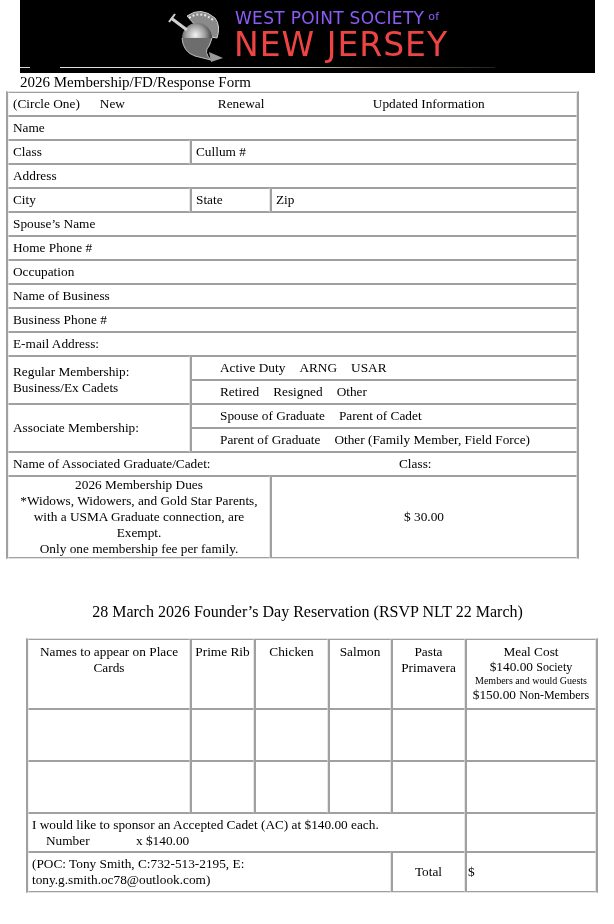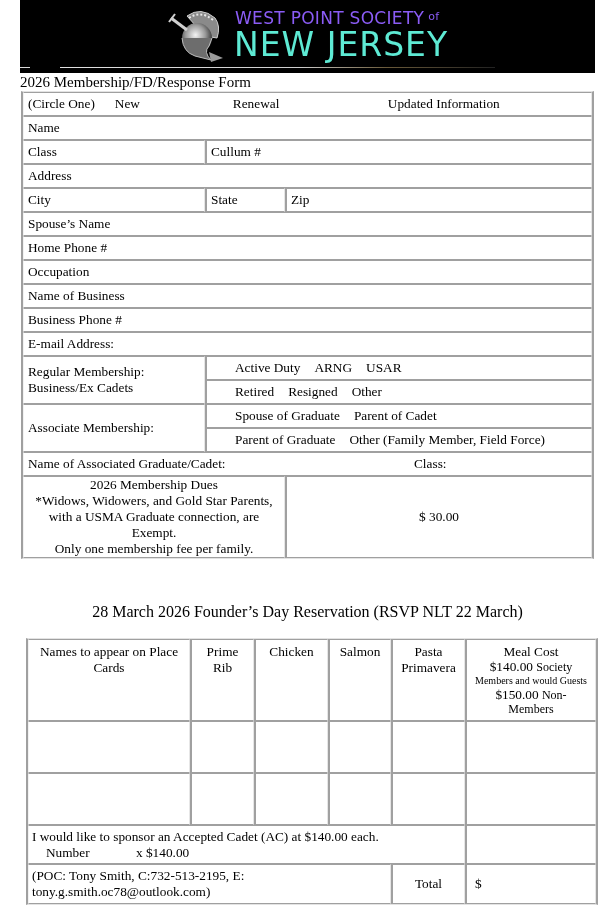--- a/index.html
+++ b/index.html
@@ -24,51 +24,51 @@
   }
   .logo-top {
     position: absolute; left: 215px; top: 8px;
     font-family: "DejaVu Sans", sans-serif; font-size: 17px; letter-spacing: 0.3px;
     color: #8b5cf6; white-space: nowrap;
   }
   .logo-top .of { font-size: 11px; vertical-align: 4px; margin-left: 4px; }
   .logo-bottom {
     position: absolute; left: 214px; top: 27px;
     font-family: "DejaVu Sans", sans-serif; font-size: 33px; letter-spacing: 1px;
-    color: #5eead4; white-space: nowrap; line-height: 36px;
+    color: #ef4444; white-space: nowrap; line-height: 36px;
   }
   .form-title {
     position: absolute; left: 20px; top: 73px; width: 575px; 
     font-size: 15px; line-height: 18px;
   }
   
   table { border-collapse: separate; border-spacing: 0; }
   .bevel {
     position: absolute;
     border-top: 1px solid #e3e3e3; border-left: 2px solid #a0a0a0;
     border-right: 2px solid #a0a0a0; border-bottom: 1px solid #e3e3e3;
   }
   .bevel td {
     border-top: 1px solid #a0a0a0; border-right: 1px solid #e6e6e6;
     border-bottom: 1px solid #a0a0a0; border-left: 2px solid #a0a0a0;
     font-size: 13.3px; padding: 0 4px; vertical-align: middle; white-space: nowrap;
   }
   .bevel td.first { border-left: 1px solid #f2f2f2; }
-  #membership { left: 21px; top: 91px; width: 573px; }
+  #membership { left: 6px; top: 91px; width: 573px; }
   #membership tr.std td { height: 22px; }
   #membership td.sub { padding-left: 28px; }
   .opt { margin-right: 14px; }
   .dues-text { text-align: center; white-space: normal; line-height: 16px; padding: 4px 2px; }
   .dues-amt { text-align: center; }
   .section2-title {
     position: absolute; left: 20px; top: 603px; width: 575px; text-align: center;
     font-size: 16px;
   }
   #meal { left: 26px; top: 638px; width: 572px; }
-  #meal td { vertical-align: top; text-align: center; white-space: normal; line-height: 16px; padding: 4px 8px; }
+  #meal td { vertical-align: top; text-align: center; white-space: normal; line-height: 16px; padding: 4px 1px; }
   #meal td.lefttxt { text-align: left; }
   #meal tr.hdr td { height: 60px; }
   #meal tr.blank td { height: 42px; }
   .small1 { font-size: 12px; }
   .small2 { font-size: 10px; }
   .poc { font-size: 11.5px; margin-left: 36px; }
 </style>
 </head>
 <body>
 

